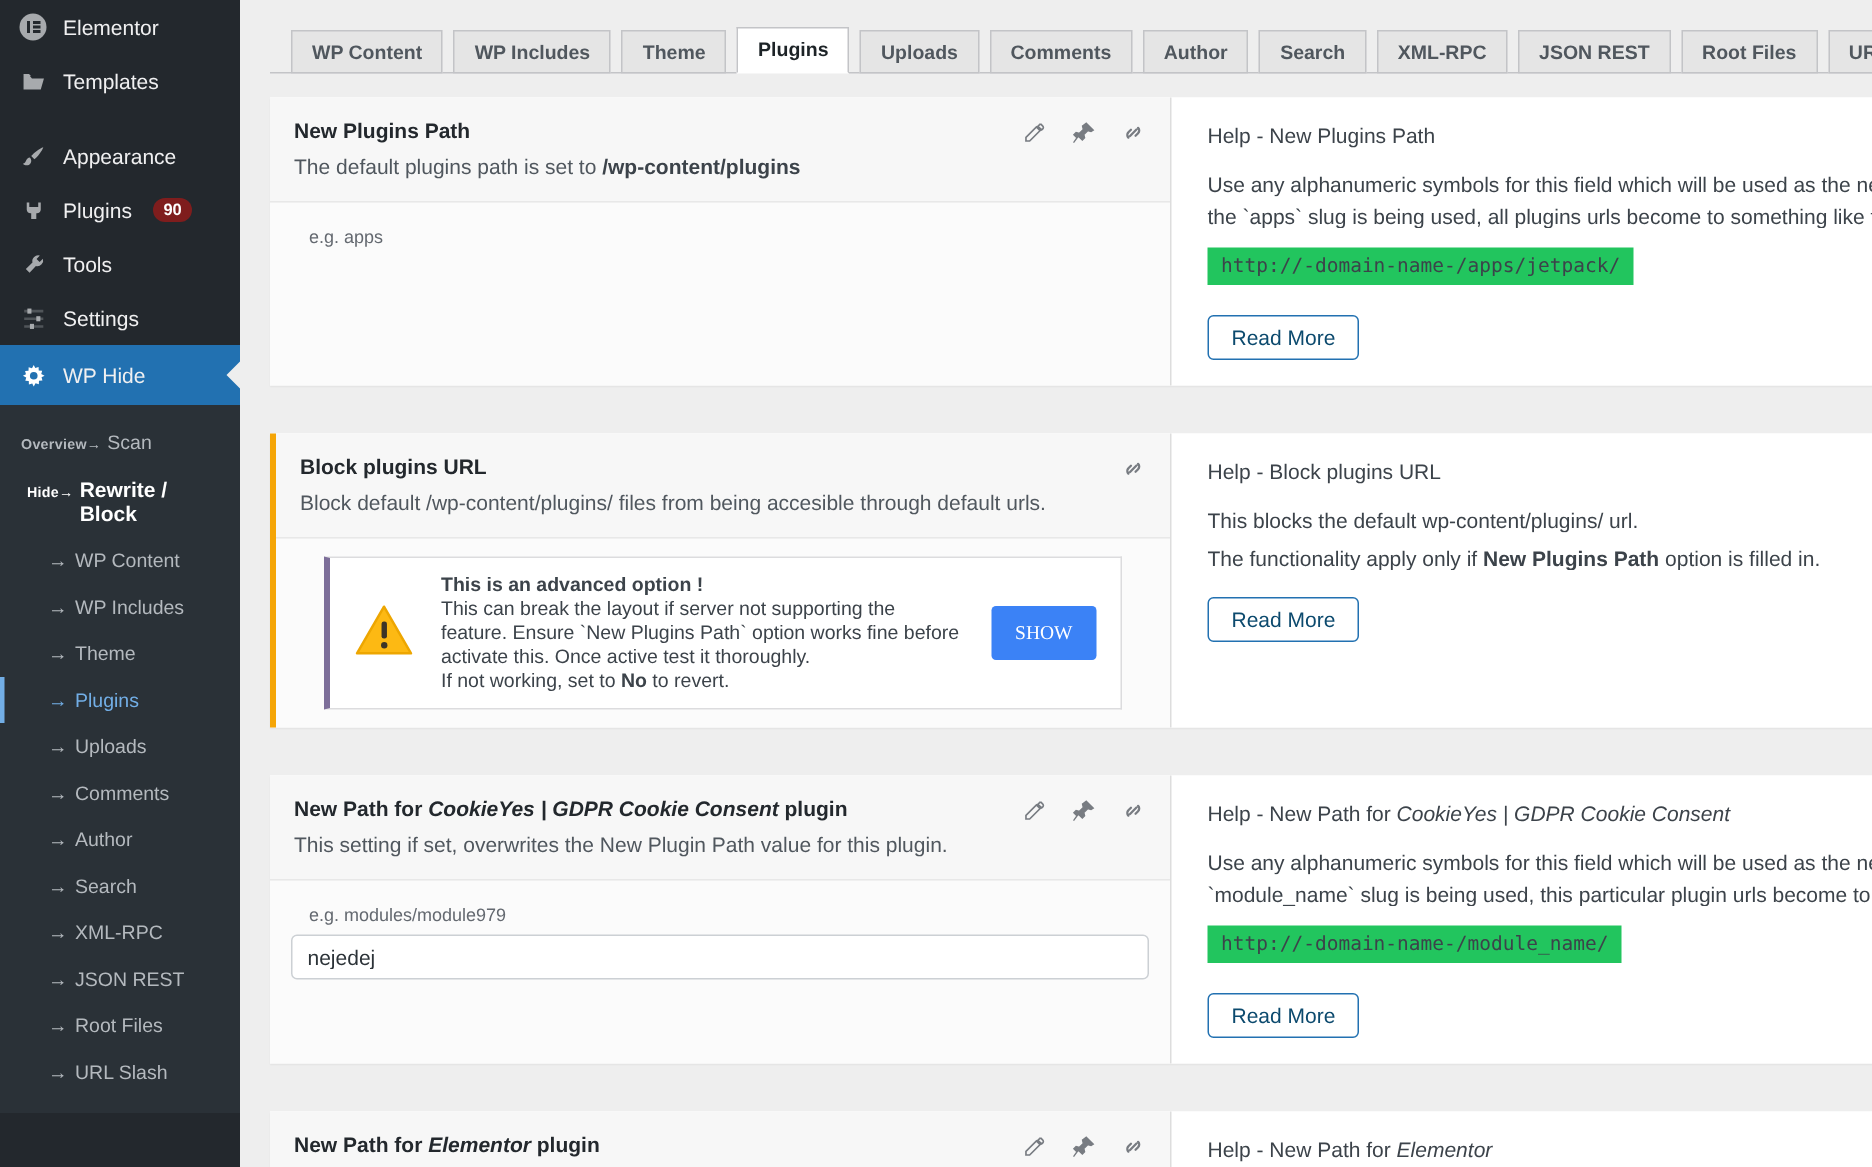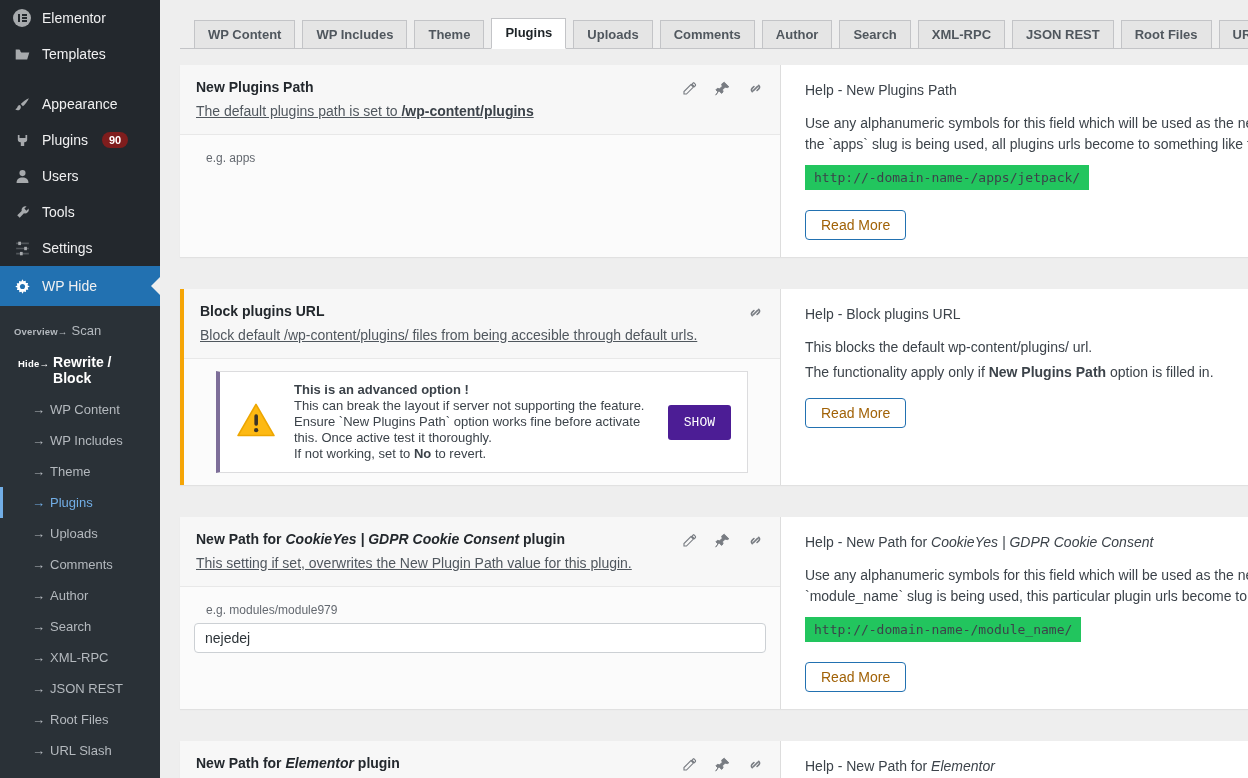--- a/index.html
+++ b/index.html
@@ -41,42 +41,42 @@
     font-size:13px; font-weight:bold; color:#50575e; cursor:pointer; white-space:nowrap; }
   .tab.active { background:#ffffff; border-bottom:1px solid #ffffff; color:#1d2327; padding-bottom:8px; }
 
   .row { display:flex; width:1400px; margin-top:16px; margin-bottom:32px; background:#ffffff; box-shadow:0 1px 1px rgba(0,0,0,.05); }
   .row.warn { border-left:4px solid #f5a506; }
   .opt { width:600px; background:#fbfbfb; }
   .row.warn .opt { width:596px; }
   .opt-head { background:#f7f7f7; border-bottom:1px solid #e8e8e8; padding:14px 16px 15px; position:relative; }
   .opt-title { font-size:14px; font-weight:bold; color:#23282d; margin-bottom:8px; }
   .opt-title .it { font-style:italic; }
-  .opt-desc { font-size:14px; color:#50575e;text-decoration:underline; }
+  .opt-desc { font-size:14px; color:#50575e; }
   .opt-desc b { color:#3c434a; }
   .head-icons { position:absolute; top:15px; right:16px; display:flex; gap:16px; }
   .icon-btn { cursor:pointer; line-height:0; }
   .icon-btn svg { width:17px; height:17px; fill:#787c82; stroke:#787c82; }
   .opt-body { padding:16px 14px 44px; }
   .fld-label { display:block; font-size:12px; color:#646970; margin-bottom:6px;margin-left:12px; }
   .fld { width:572px; padding:6px 10px; font-size:14px; color:#2c3338; border:1px solid #ccd0d4; border-radius:4px; background:#fff; font-family:inherit; }
   .opt-body.warnpad { padding:12px 32px 12px; }
 
   .warnbox { display:flex; align-items:center; gap:18px; background:#ffffff; border:1px solid #dcdcde; border-left:4px solid #7d6e99; padding:10px 16px; }
   .warn-icon { flex:0 0 auto; }
   .warn-text { width:430px; font-size:13px; line-height:16px; color:#3c434a; }
-  .show-btn { background:#4c1d95; color:#ffffff; border:none; padding:10px 16px; font-size:13px; border-radius:3px; cursor:pointer; font-family:Liberation Mono, monospace; }
+  .show-btn { background:#3b82f6; color:#ffffff; border:none; padding:10px 16px; font-size:13px; border-radius:3px; cursor:pointer; font-family:Liberation Serif, serif; }
 
   .help { flex:1; background:#ffffff; border-left:1px solid #dddddd; padding:17px 24px; }
   .help-title { font-size:14px; color:#3c434a; margin-bottom:17px; font-weight:normal; }
   .help-title .it { font-style:italic; }
   .help .hline { font-size:14px; color:#3c434a; margin-bottom:5px; white-space:nowrap; overflow:hidden; }
   .help .hline.sp { margin-bottom:9px; }
   .codebox { display:inline-block; font-family:"DejaVu Sans Mono","Liberation Mono",monospace; font-size:13px; background:#22c55e; color:#3c434a; padding:5px 9px; margin:8px 0 2px; }
-  .read-more { display:block; margin-top:18px; background:#ffffff; border:1px solid #2271b1; color:#a16207; font-size:14px; padding:6px 15px; border-radius:4px; cursor:pointer; width:max-content; font-family:inherit; }
+  .read-more { display:block; margin-top:18px; background:#ffffff; border:1px solid #2271b1; color:#0c4a6e; font-size:14px; padding:6px 15px; border-radius:4px; cursor:pointer; width:max-content; font-family:inherit; }
 </style>
 </head>
 <body>
 
 <div class="sidebar">
 
   <div class="nav-item">
     <span class="ic">
       <span class="el-circle">
           <i class="el-b1"></i>
@@ -111,29 +111,20 @@
   <div class="nav-item">
     <span class="ic">
       <svg viewBox="0 0 20 20">
           <path d="M13.5 3.5V7h-7V3.5H4.5V9c0 1.7 1.3 3 3 3h.5v4.5h4V12h.5c1.7 0 3-1.3 3-3V3.5h-2z"></path>
         </svg>
     </span>
     <span>Plugins</span>
     <span class="badge">90</span>
   </div>
 
-  <div class="nav-item">
-    <span class="ic">
-      <svg viewBox="0 0 20 20">
-          <circle cx="10" cy="6" r="3.6"></circle>
-          <path d="M3 17.5c0-4 3-6.2 7-6.2s7 2.2 7 6.2H3z"></path>
-        </svg>
-    </span>
-    <span>Users</span>
-  </div>
 
   <div class="nav-item">
     <span class="ic">
       <svg viewBox="0 0 20 20">
           <path d="M17.2 5.2a4.6 4.6 0 0 1-5.5 5.8l-5 5.2-2.9-2.9 5.2-5A4.6 4.6 0 0 1 14.8 2.8l-2.6 2.6 2.4 2.4 2.6-2.6z"></path>
         </svg>
     </span>
     <span>Tools</span>
   </div>
 

